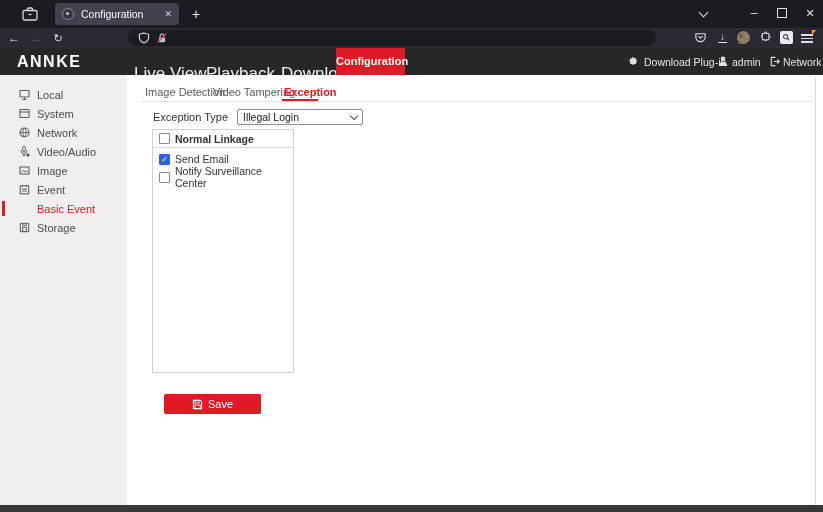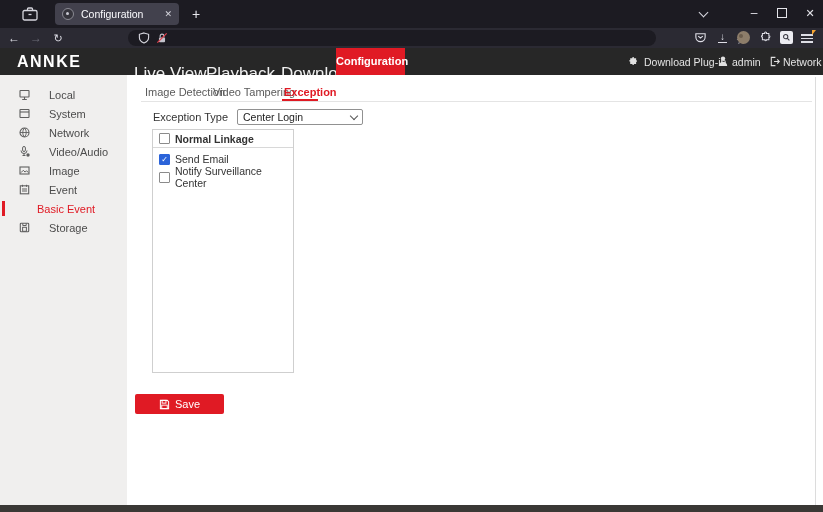--- a/index.html
+++ b/index.html
@@ -37,41 +37,41 @@
   .brand{position:absolute;left:17px;top:5px;font-size:16px;font-weight:800;letter-spacing:1.5px}
   .navitem{position:absolute;top:16px;font-size:17px;color:#f0f0f0}
   .nav0{left:134px}.nav1{left:206px}.nav2{left:281px}
   .navactive{left:336px;top:0;width:69px;height:27px;background:#e01a24;color:#fff;font-weight:bold;text-align:center;line-height:27px;font-size:11px}
   .hact{position:absolute;top:8px;font-size:10.5px;color:#e4e4e4}
   .hicon{position:absolute}
   
   .sidebar{position:absolute;left:0;top:75px;width:127px;bottom:7px;background:#f0efee}
   .sitem{position:absolute;left:0;width:127px;height:19px;display:flex;align-items:center}
   .sicon{margin-left:18px;width:13px;height:13px;flex:none}
-  .slabel{margin-left:18px;font-size:11px;color:#4c4c4c}
+  .slabel{margin-left:6px;font-size:11px;color:#4c4c4c}
   .ssel .slabel{margin-left:37px;color:#e01a24}
   .selbar{position:absolute;left:2px;top:2px;width:3px;height:15px;background:#e01a24}
   
   .content{position:absolute;left:127px;top:75px;right:0;bottom:7px;background:#fff}
   .ctab{position:absolute;top:11px;font-size:11px;color:#5a5a5a}
   .ctab0{left:18px}.ctab1{left:86px}.ctab2{left:157px;color:#e01a24;font-weight:bold}
   .tabline{position:absolute;left:155px;top:24px;width:36px;height:2px;background:#e01a24}
   .divider{position:absolute;left:14px;top:26px;width:671px;height:1px;background:#e4e4e4}
   .vline{position:absolute;left:688px;top:2px;bottom:0;width:1px;background:#dcdcdc}
   .flabel{position:absolute;left:26px;top:36px;font-size:11px;color:#333}
   .select{position:absolute;left:110px;top:34px;width:126px;height:16px;border:1px solid #919191;border-radius:2px;background:#fff;display:flex;align-items:center;padding:0 5px;box-sizing:border-box;font-size:10.5px;color:#222}
   .selchev{margin-left:auto;width:5px;height:5px;border-right:1.2px solid #555;border-bottom:1.2px solid #555;transform:rotate(45deg);margin-top:-3px}
   .panel{position:absolute;left:25px;top:54px;width:142px;height:244px;border:1px solid #cfcfcf;background:#fff;box-sizing:border-box}
   .prow{display:flex;align-items:center;gap:5px;padding-left:6px;height:18px;font-size:10.5px;color:#333}
   .phead{height:17px;border-bottom:1px solid #d8d8d8;font-weight:bold}
   .cb{width:9px;height:9px;border:1px solid #8b8b8b;border-radius:1px;background:#fff;box-sizing:content-box;flex:none;font-size:8px;line-height:9px;text-align:center;color:#fff}
   .cb span{display:none}
   .cb.checked{background:#2b63d9;border-color:#2b63d9}
   .cb.checked span{display:block}
-  .savebtn{position:absolute;left:8px;top:319px;width:89px;height:20px;background:#e01a24;border-radius:2px;color:#fff;display:flex;align-items:center;justify-content:center;gap:5px;font-size:11px}
+  .savebtn{position:absolute;left:37px;top:319px;width:97px;height:20px;background:#e01a24;border-radius:2px;color:#fff;display:flex;align-items:center;justify-content:center;gap:5px;font-size:11px}
   .bstrip{position:absolute;left:0;bottom:0;width:100%;height:7px;background:#3a3835}
   svg{display:block}
 </style>
 </head>
 <body>
 
 <div id="app">
 
   <div class="tabstrip">
     <div class="fxview">
@@ -243,21 +243,21 @@
   <div class="content">
     <span class="ctab ctab0">Image Detection</span>
     <span class="ctab ctab1">Video Tampering</span>
     <span class="ctab ctab2">Exception</span>
     <div class="tabline"></div>
     <div class="divider"></div>
     <div class="vline"></div>
 
     <span class="flabel">Exception Type</span>
     <div class="select">
-      <span>Center Login</span>
+      <span>Illegal Login</span>
       <span class="selchev"></span>
     </div>
 
     <div class="panel">
       <div class="prow phead">
         <span class="cb"></span>
         <span>Normal Linkage</span>
       </div>
       <div class="prow" style="margin-top:2px">
         <span class="cb checked">

